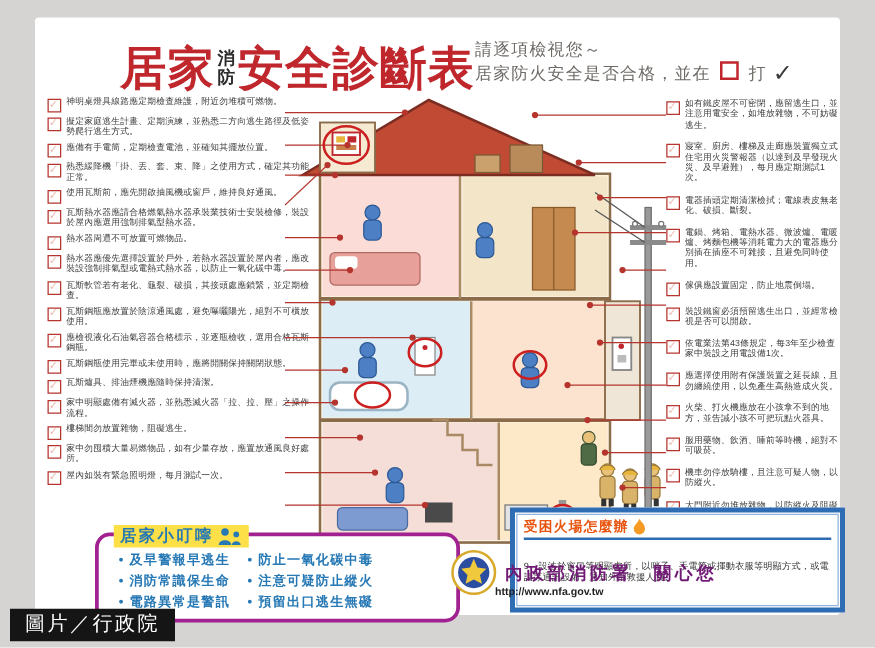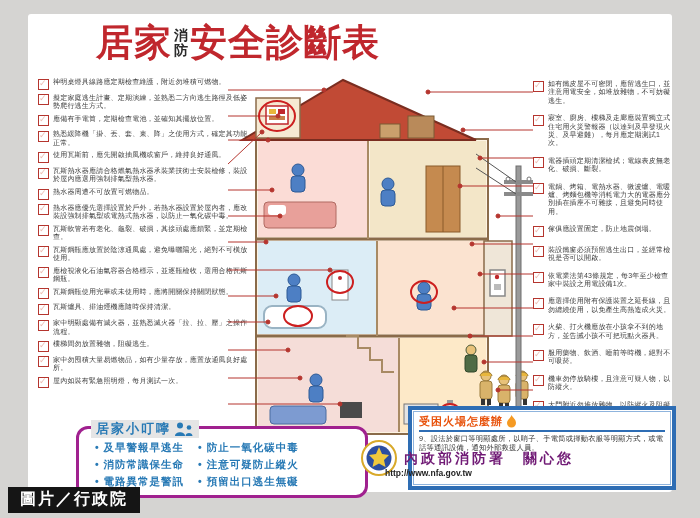--- a/index.html
+++ b/index.html
@@ -8,21 +8,21 @@
     background:#d5d4d2;
     font-family:"Liberation Sans","DejaVu Sans",sans-serif;
     -webkit-font-smoothing:antialiased;
   }
   .poster{
     position:absolute;left:28px;top:14px;width:644px;height:478px;
     background:#ffffff;border-radius:3px;
   }
   
   .title{
-    position:absolute;left:68px;top:4px;height:50px;
+    position:absolute;left:68px;top:16px;height:50px;
     font-family:"Liberation Serif","DejaVu Serif",serif;
     color:#c0272d;font-weight:bold;white-space:nowrap;
     display:flex;align-items:center;
   }
   .title .big{font-size:37px;letter-spacing:1px;}
   .title .stack{
     display:inline-flex;flex-direction:column;align-items:center;
     margin:0 2px;vertical-align:middle;
   }
   .title .stack span{font-size:14px;line-height:15px;color:#2b2b2b;}
@@ -51,72 +51,81 @@
     font-size:7px;line-height:8.4px;color:#3c3c3c;letter-spacing:0.2px;
   }
   
   .house-wrap{position:absolute;left:200px;top:60px;width:305px;height:382px;}
   
   .tips{
     position:absolute;left:48px;top:412px;width:286px;height:66px;
     border:3px solid #a0218f;border-radius:12px;background:#fff;
   }
   .tips-title{
-    position:absolute;left:12px;top:-9px;background:#e5e5e5;padding:0 5px;
+    position:absolute;left:12px;top:-9px;background:#fde047;padding:0 5px;
     color:#2779b5;font-size:13px;font-weight:bold;letter-spacing:2px;
     display:flex;align-items:center;gap:3px;
   }
   .tips-cols{display:flex;gap:14px;padding:12px 0 0 16px;}
   .tips-col{display:flex;flex-direction:column;gap:3px;}
   .tip{color:#2779b5;font-size:10.5px;font-weight:bold;letter-spacing:1px;white-space:nowrap;}
   .tip::before{content:"• ";color:#2779b5;}
   
   .trap{
     position:absolute;left:380px;top:392px;width:268px;height:84px;
     border:4px solid #2e6db4;background:#fff;box-sizing:border-box;
   }
   .trap-inner{
     position:absolute;inset:1px;border:1px solid #8fb4dd;padding:2px 5px 0 5px;
   }
   .trap-title{
     color:#e8540e;font-size:11px;font-weight:bold;letter-spacing:1px;
     display:flex;align-items:center;gap:3px;border-bottom:2px solid #2e6db4;
-    padding-bottom:1px;margin-bottom:2px;
+    padding-bottom:1px;margin-bottom:16px;
   }
   .trap-step{font-size:7.3px;line-height:9.3px;color:#333;letter-spacing:0.2px;}
   
   .agency{
     position:absolute;left:332px;top:424px;display:flex;align-items:flex-start;gap:6px;
   }
   .agency-text{
     font-family:"Liberation Serif","DejaVu Serif",serif;
     color:#701a75;font-size:14px;font-weight:bold;letter-spacing:3px;
     margin-top:12px;white-space:nowrap;
   }
   .agency-url{
-    position:absolute;left:357px;top:454px;font-size:8.5px;font-weight:bold;color:#222;text-align:center;
+    position:absolute;left:368px;top:454px;font-size:8.5px;font-weight:bold;color:#222;text-align:center;
   }
   
   .credit{
     position:absolute;left:8px;top:487px;background:#151515;color:#fff;
-    font-size:16px;font-weight:bold;letter-spacing:2px;padding:2px 12px 3px 12px;
+    font-size:16px;font-weight:normal;letter-spacing:2px;padding:2px 12px 3px 12px;
   }
 </style>
 </head>
 <body>
 
 <div class="poster">
 
   <div class="title">
     <span class="big">居家</span>
     <span class="stack">
       <span>消</span>
       <span>防</span>
     </span>
     <span class="big">安全診斷表</span>
+  </div>
+  <div class="subtitle">
+    <div>請逐項檢視您～</div>
+    <div>
+      <span>居家防火安全是否合格，並在</span>
+      <span class="chk-box"></span>
+      <span>打</span>
+      <span class="chk-mark">✓</span>
+    </div>
   </div>
 
   <div class="col col-left">
     <div class="row">
         <span class="cb"></span>
         <span class="itm">神明桌燈具線路應定期檢查維護，附近勿堆積可燃物。</span>
       </div>
     <div class="row">
         <span class="cb"></span>
         <span class="itm">擬定家庭逃生計畫、定期演練，並熟悉二方向逃生路徑及低姿勢爬行逃生方式。</span>

